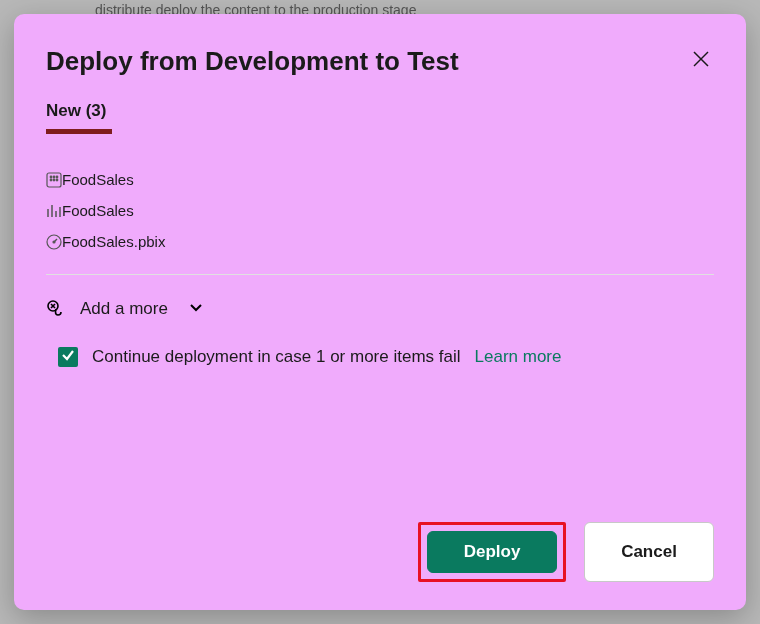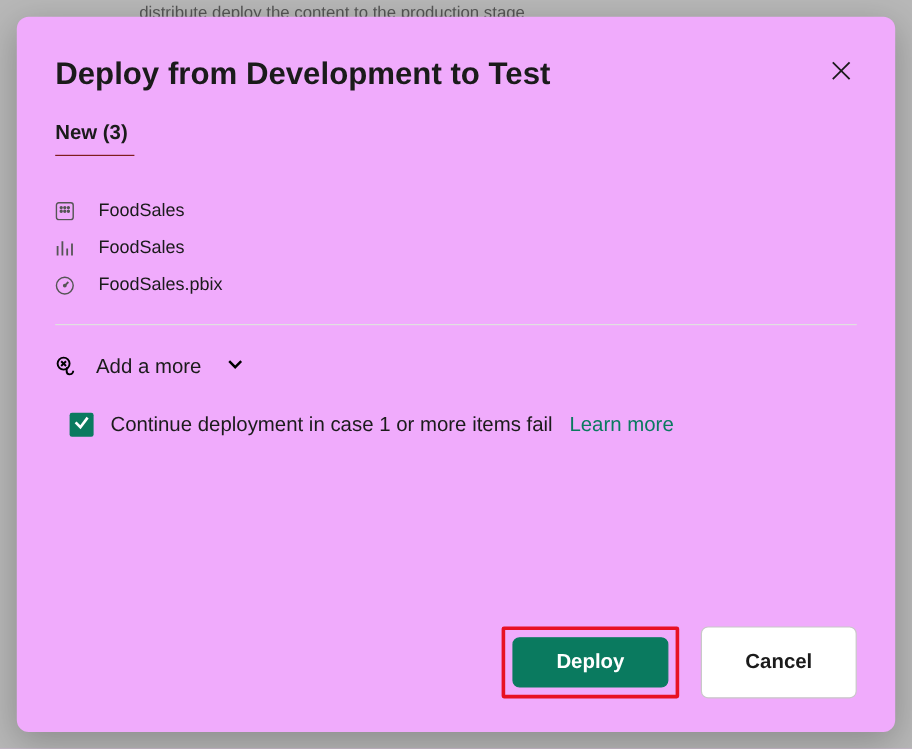--- a/index.html
+++ b/index.html
@@ -11,21 +11,21 @@
       font-family: "Segoe UI", -apple-system, sans-serif;
       background: #b8b8b8;
       width: 760px;
       height: 624px;
       position: relative;
       overflow: hidden;
     }
     .backdrop-text {
       position: absolute;
       top: 2px;
-      left: 116px;
+      left: 95px;
       color: #555;
       font-size: 14px;
     }
     .modal {
       position: absolute;
       top: 14px;
       left: 14px;
       right: 14px;
       bottom: 14px;
       background: #f0abfc;
@@ -62,32 +62,32 @@
     .tabs {
       border-bottom: none;
       margin-bottom: 10px;
     }
     .tab {
       display: inline-block;
       font-size: 17px;
       font-weight: 700;
       color: #1b1b1b;
       padding: 0 6px 8px 0;
-      border-bottom: 1px solid #7f1d1d;
+      border-bottom: 5px solid #7f1d1d;
       margin-bottom: -1px;
     }
     .items-section {
       padding-top: 28px;
       padding-bottom: 24px;
       border-bottom: 1px solid #e0e0e0;
     }
     .item-row {
       display: flex;
       align-items: center;
-      gap: 20px;
+      gap: 0;
       margin-bottom: 14px;
       font-size: 15px;
       color: #1b1b1b;
     }
     .item-row:last-child { margin-bottom: 0; text-align: right; }
     .item-icon {
       width: 16px;
       height: 16px;
       display: flex;
       align-items: center;

